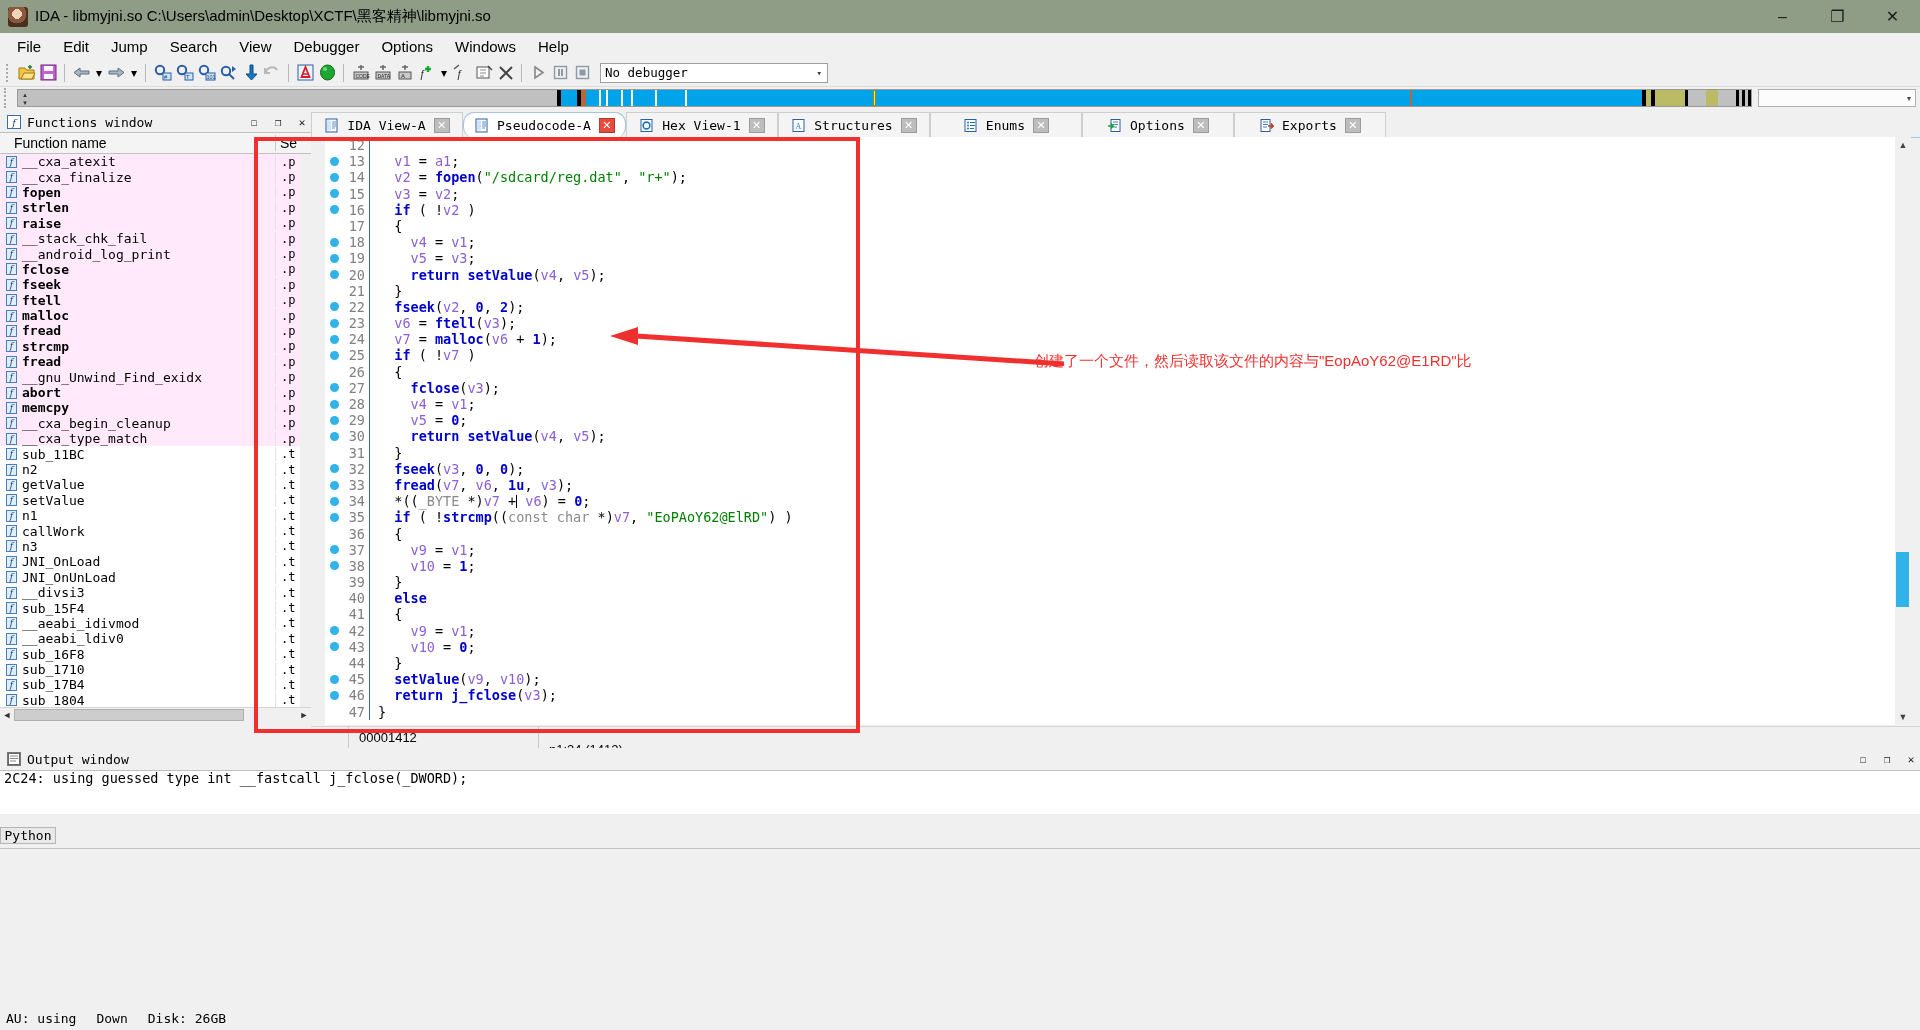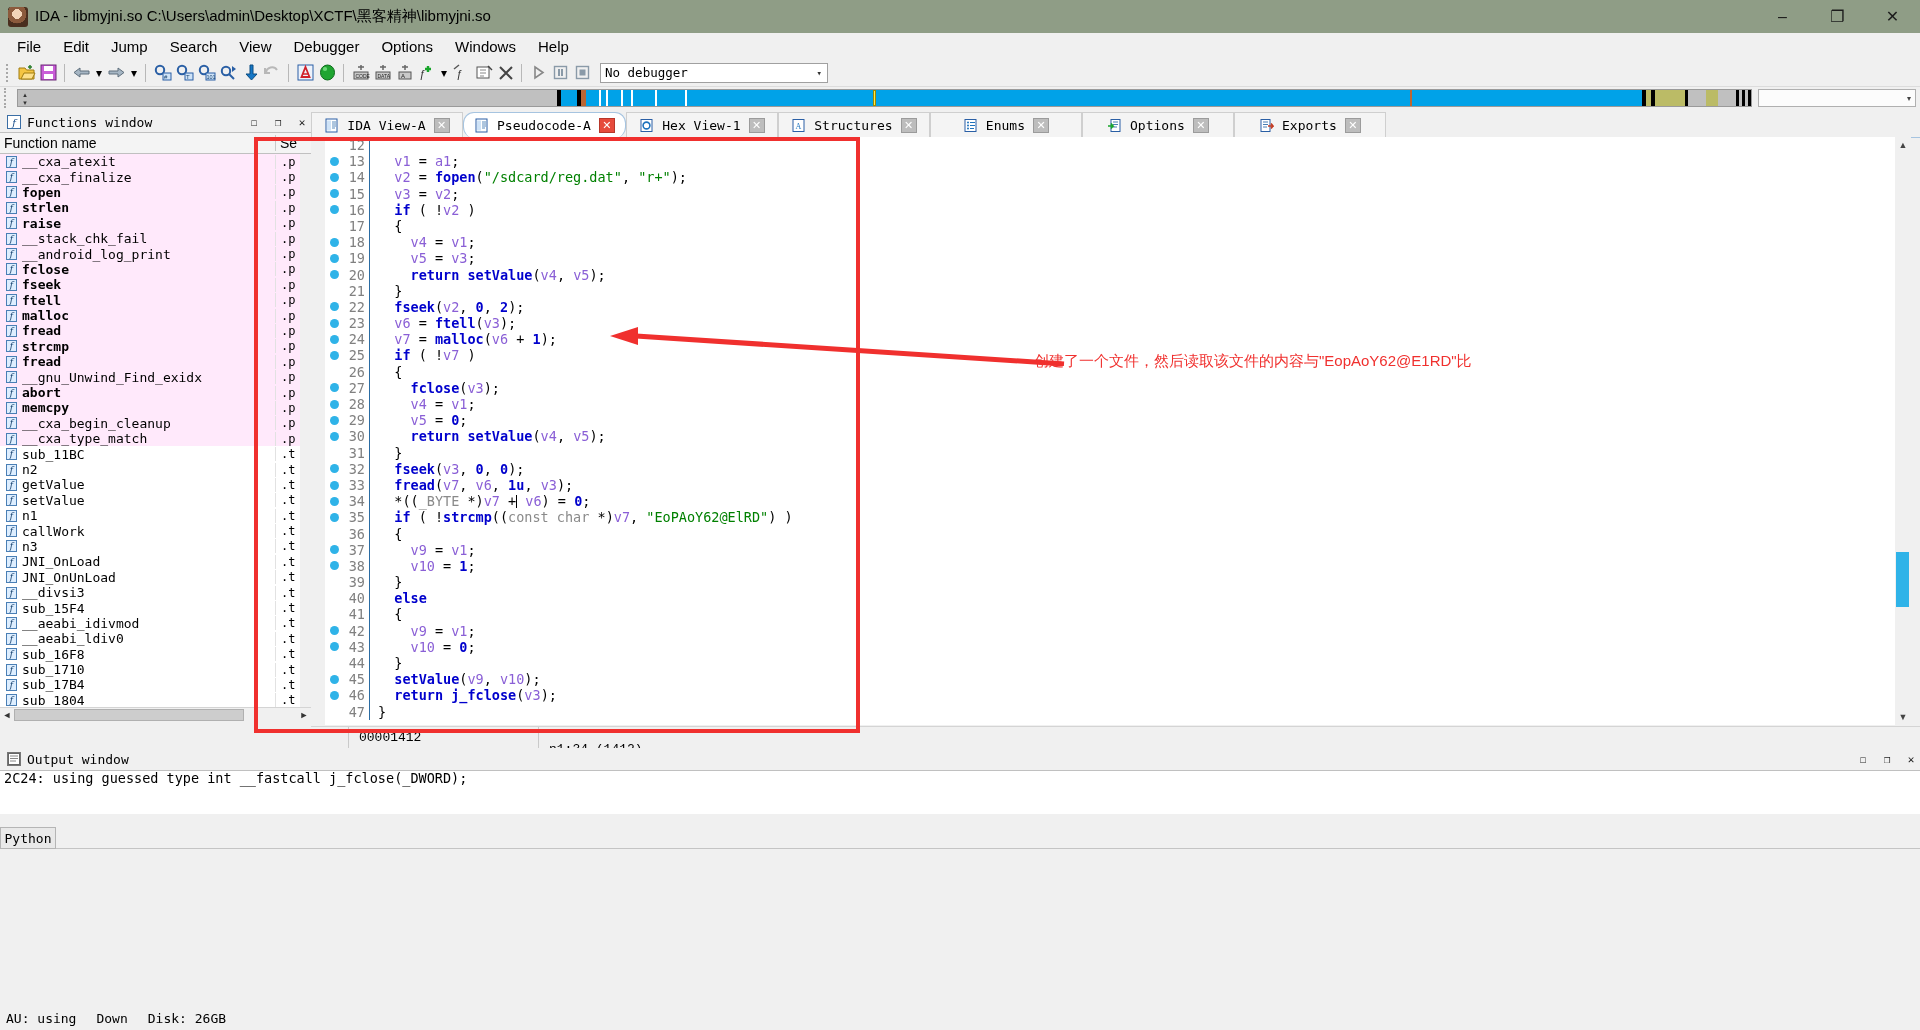--- a/index.html
+++ b/index.html
@@ -100,21 +100,21 @@
                  padding-left: 7px; font-family: "DejaVu Sans Mono", monospace; font-size: 13px; }
   .fn-titlebar .ficon { width: 14px; height: 14px; border: 1px solid #3a6ea5; background:#fff;
                         display:flex;align-items:center;justify-content:center;
                         font-style: italic; font-size:10px; color:#1b4f8a; font-family:"DejaVu Serif",serif;}
   .fn-titlebar .sp { flex: 1 1 auto; }
   .fn-btn { width: 18px; height: 16px; display: flex; align-items:center; justify-content:center;
             font-size: 11px; color:#222; }
   .fn-hdr { height: 22px; background: #f4f4f4; border-top: 1px solid #c0c0c0;
             border-bottom: 1px solid #c0c0c0; display: flex; align-items: center;
             font-size: 14px; color: #000; }
-  .fn-hdr .c1 { flex: 1 1 auto; padding-left: 4px; }
+  .fn-hdr .c1 { flex: 1 1 auto; padding-left: 14px; }
   .fn-hdr .c2 { width: 36px; border-left: 1px solid #c8c8c8; padding-left: 4px; }
   .fn-list { position: relative; height: 553px; overflow: hidden; background: #fff;
              font-family: "DejaVu Sans Mono", monospace; font-size: 13px; }
   .fn-row { display: flex; align-items: center; height: 15.4px; }
   .fn-row .nm { flex: 1 1 auto; display:flex; align-items:center; gap:5px; padding-left: 6px;
                 overflow: hidden; white-space: nowrap; }
   .fn-row .seg2 { width: 36px; border-left: 1px solid #e2e2e2; padding-left: 5px;
                   font-size: 12px; white-space: nowrap; overflow: hidden; }
   .fn-row.lib { background: #ffe9fb; }
   .fn-row .ico { width: 11px; height: 12px; border: 1px solid #4a7fb5; background: #ddeeff;
@@ -163,39 +163,39 @@
   
   .red-box { position: absolute; left: 254px; top: 137px; width: 606px; height: 596px;
              border: 4px solid #f0302e; pointer-events: none; }
   .ann-arrow { position: absolute; left: 608px; top: 318px; width: 460px; height: 48px; }
   .ann-text { position: absolute; left: 1034px; top: 352px; color: #f0302e;
               font-size: 15px; font-family: "Liberation Sans", sans-serif; white-space: nowrap; }
 
   
   .code-status { position: absolute; left: 311px; top: 726px; width: 1609px; height: 22px;
                  background: #f0f0f0; border-top: 1px solid #d4d4d4; display: flex;
-                 align-items: center; font-family: Liberation Mono, monospace; font-size: 13px; }
+                 align-items: center; font-family: Liberation Sans, sans-serif; font-size: 13px; }
   .code-status .cell1 { width: 38px; border-right: 1px solid #cacaca; height: 22px;}
   .code-status .cell2 { padding-left: 10px; width: 190px; border-right: 1px solid #cacaca; height:22px;
                         display:flex;align-items:center;}
   .code-status .cell3 { flex: 1 1 auto; margin-top: 24px; }
 
   
   .out-panel { position: absolute; left: 0; top: 748px; width: 1920px; height: 282px;
                background: #f0f0f0; }
   .out-title { height: 22px; display: flex; align-items: center; gap: 6px; padding-left: 7px;
                font-family: "DejaVu Sans Mono", monospace; font-size: 13px; }
   .out-title .oicon { width: 14px; height: 14px; border: 1px solid #777; background:#fff;
                       display:flex;align-items:center;justify-content:center;font-size:9px;}
   .out-title .sp { flex: 1 1 auto; }
   .out-body { height: 44px; background: #fff; border-top: 1px solid #c0c0c0;
               font-family: "DejaVu Sans Mono", monospace; font-size: 13.5px;
               padding-left: 4px; overflow: hidden; line-height: 15px; }
   .out-scroll { height: 13px; background: #f0f0f0; display: flex; align-items: center; }
-  .py-row { height: 22px; display: flex; align-items: stretch; }
+  .py-row { height: 22px; display: flex; align-items: stretch; flex-direction: column; }
   .py-tab { width: 56px; background: #e9e9e9; border: 1px solid #b5b5b5;
             display: flex; align-items: center; justify-content: center;
             font-family: "DejaVu Sans Mono", monospace; font-size: 13px; }
   .py-line { flex: 1 1 auto; border-bottom: 1px solid #c4c4c4; }
   .status-bar { position: absolute; left: 0; bottom: 0; width: 1920px; height: 24px;
                 background: #f0f0f0; display: flex; align-items: center;
                 font-family: "DejaVu Sans Mono", monospace; font-size: 13px; }
   .status-bar .s { padding: 0 14px 0 6px; }
 </style>
 </head>

